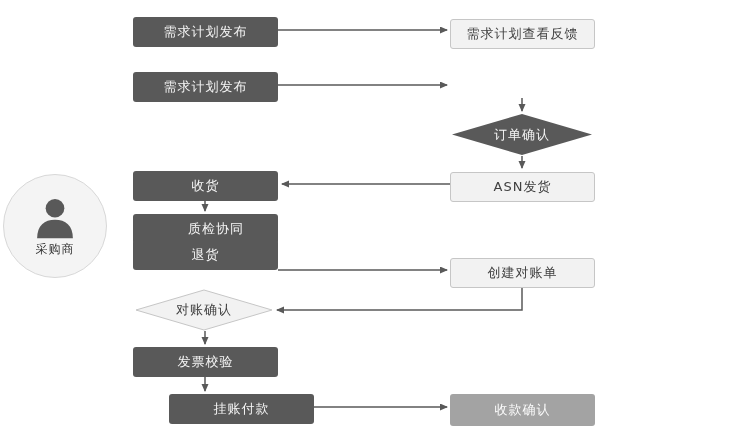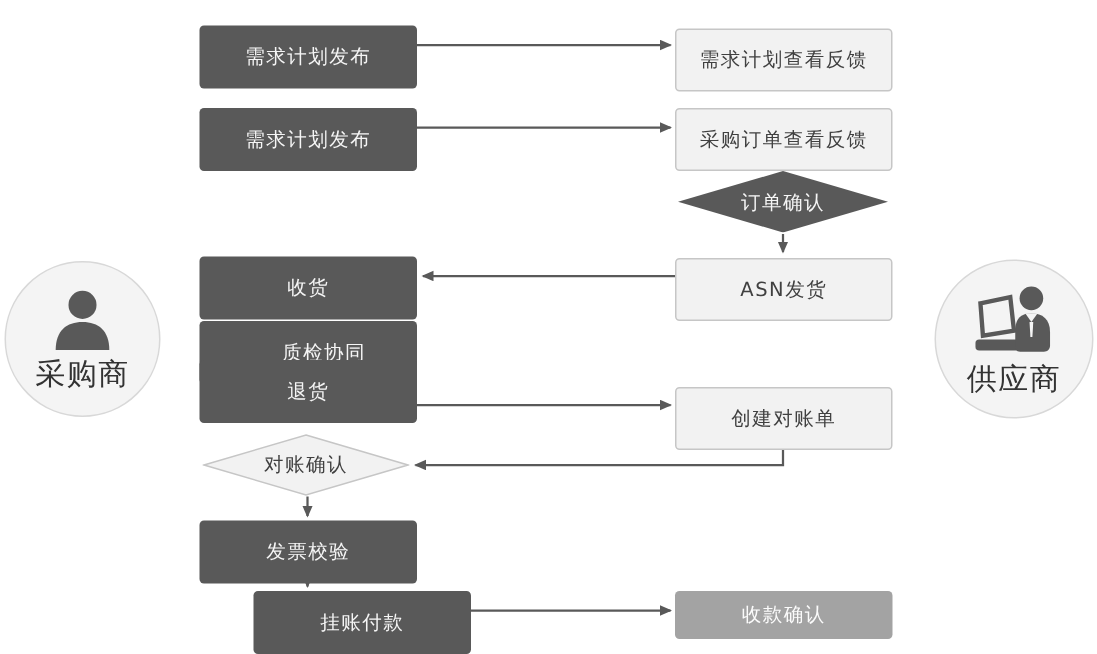--- a/index.html
+++ b/index.html
@@ -20,21 +20,21 @@
   .connectors line, .connectors polyline {
     stroke: var(--connector, #595959);
     stroke-width: 1.5;
     fill: none;
   }
   .connectors marker path { fill: var(--connector, #595959); }
 
   .node {
     position: absolute;
     width: 145px;
-    height: 42px;
+    height: 30px;
     box-sizing: border-box;
     display: flex;
     align-items: center;
     justify-content: center;
     font-size: 13px;
     letter-spacing: 1px;
     border-radius: 3px;
     white-space: nowrap;
   }
   .node.dark {
@@ -92,21 +92,21 @@
   .actor .icon circle,
   .actor .icon rect { fill: var(--actor-icon, #595959); }
   .actor .icon .screen {
     fill: var(--actor-circle-bg, #f4f4f4);
     stroke: var(--actor-icon, #595959);
     stroke-width: 3.5;
   }
   .actor .icon .tie { fill: var(--actor-circle-bg, #f4f4f4); }
   .actor .label {
     margin-top: 1px;
-    font-size: 20px;
+    font-size: 12px;
     color: var(--actor-text, #333333);
     letter-spacing: 1px;
   }
 </style>
 </head>
 <body>
 
 <div class="canvas">
 
   <svg class="connectors">
@@ -132,33 +132,20 @@
   <div class="actor" style="left:3px; top:174px; width:104px; height:104px;">
     <span class="icon">
       <svg width="52" height="44" viewBox="0 0 64 50">
         <circle cx="32" cy="13" r="11.5"></circle>
         <path d="M10 50 C10 34 19 27 32 27 C45 27 54 34 54 50 Z"></path>
       </svg>
     </span>
     <span class="label">采购商</span>
   </div>
 
-  <div class="actor" style="left:623px; top:173px; width:106px; height:106px;">
-    <span class="icon">
-      <svg width="58" height="50" viewBox="0 0 70 58">
-        <polygon class="screen" points="8,16 32,11 35,38 10,42"></polygon>
-        <rect x="4" y="45" width="35" height="9" rx="3"></rect>
-        <circle cx="49" cy="12" r="9.5"></circle>
-        <path d="M36 38 C36 28 41 24 49 24 C58 24 64 29 64 39 L64 50 C64 53 62 55 59 55 L40 55 C37 55 36 53 36 50 Z"></path>
-        <polygon class="tie" points="44,24 54,24 49,31"></polygon>
-        <polygon class="tie" points="47.5,31 50.5,31 49.8,43 48.2,43"></polygon>
-      </svg>
-    </span>
-    <span class="label">供应商</span>
-  </div>
 
   <div class="node dark" style="left:133px; top:17px;">
     <span>需求计划发布</span>
   </div>
   <div class="node dark" style="left:133px; top:72px;">
     <span>需求计划发布</span>
   </div>
   <div class="node dark" style="left:133px; top:171px;">
     <span>收货</span>
   </div>
@@ -177,23 +164,20 @@
   <div class="node dark" style="left:133px; top:347px;">
     <span>发票校验</span>
   </div>
   <div class="node dark" style="left:133px; top:394px;margin-left:36px;">
     <span>挂账付款</span>
   </div>
 
   <div class="node light" style="left:450px; top:19px;">
     <span>需求计划查看反馈</span>
   </div>
-  <div class="node light" style="left:450px; top:72px;">
-    <span>采购订单查看反馈</span>
-  </div>
   <div class="diamond dark-diamond" style="left:452px; top:114px; width:140px; height:41px;">
     <svg viewBox="0 0 140 41" preserveAspectRatio="none">
       <polygon points="70,0 140,20.5 70,41 0,20.5"></polygon>
     </svg>
     <span class="lbl">订单确认</span>
   </div>
   <div class="node light" style="left:450px; top:172px;">
     <span>ASN发货</span>
   </div>
   <div class="node light" style="left:450px; top:258px;">

